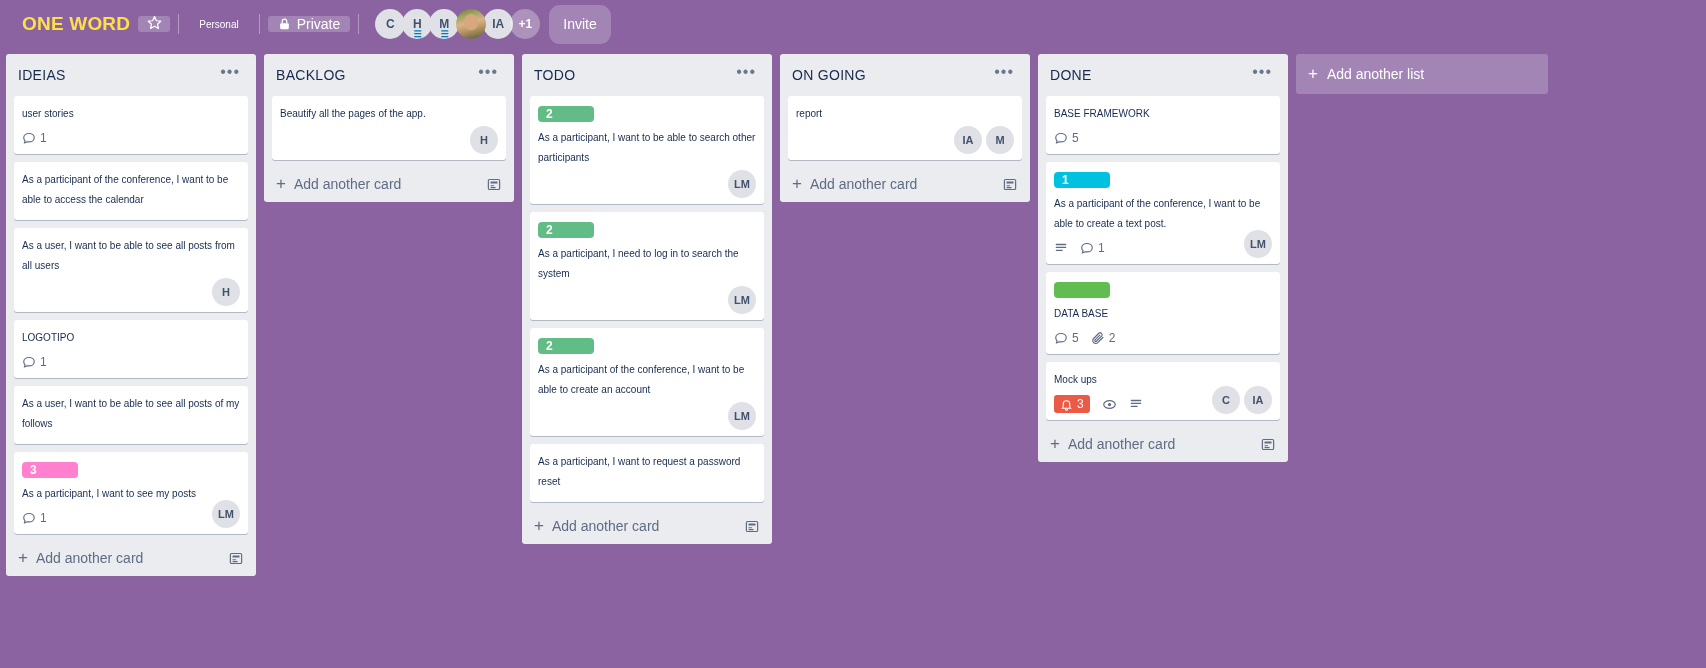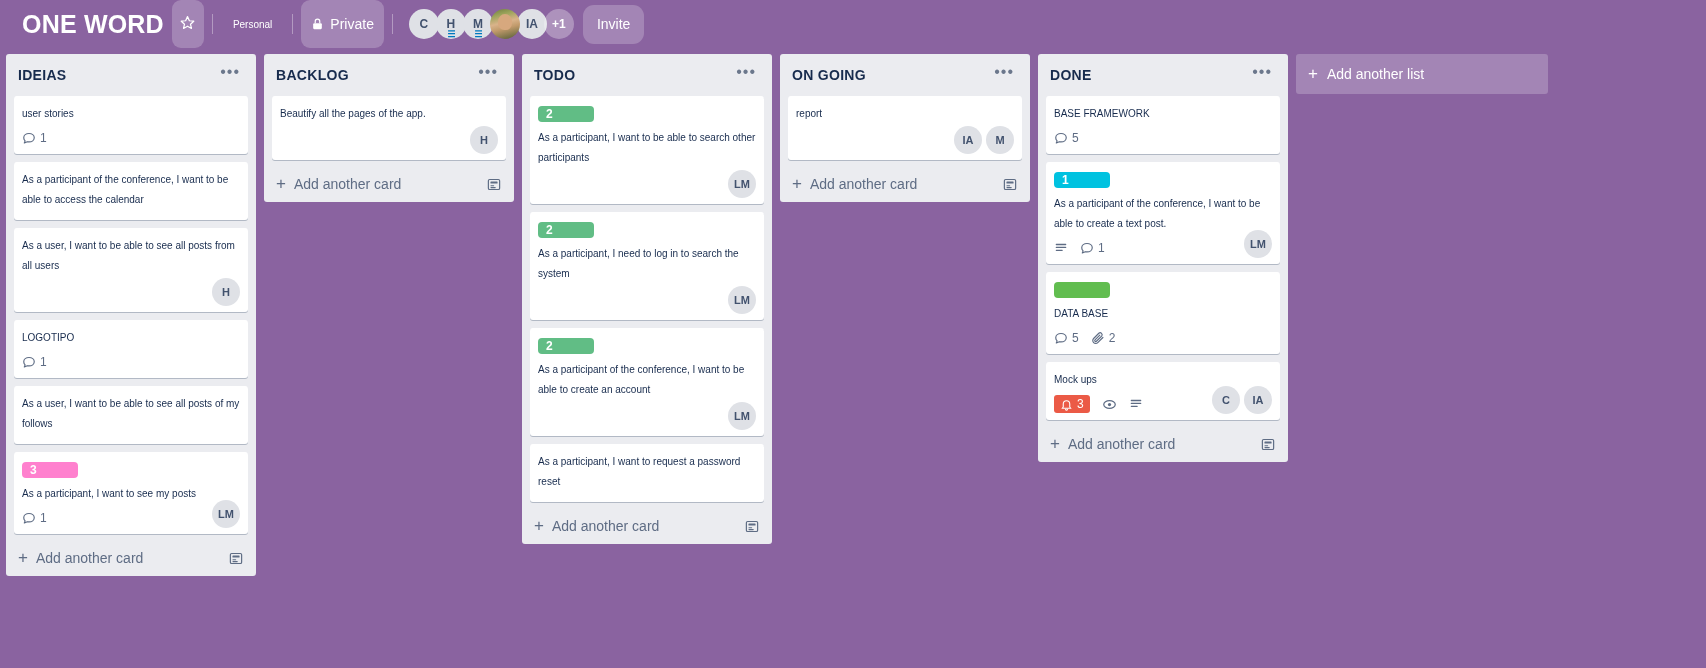--- a/index.html
+++ b/index.html
@@ -14,31 +14,31 @@
   .topbar {
     height: 48px;
     display: flex;
     align-items: center;
     padding: 0 10px 0 14px;
     gap: 0px;
     background: #8a63a0;
     position: relative;
   }
   .board-title {
-    color: #ffffff;
-    font-size: 25px;
+    color: #fde047;
+    font-size: 19px;
     font-weight: bold;
     letter-spacing: .2px;
     padding: 4px 8px;
     white-space: nowrap;
   }
   .tb-btn {
     background: rgba(255,255,255,.22);
-    border-radius: 9px;
-    height: 48px;
+    border-radius: 3px;
+    height: 16px;
     display: flex;
     align-items: center;
     justify-content: center;
     color: #ffffff;
     font-size: 14px;
     padding: 0 10px;
     cursor: pointer;
     user-select: none;
   }
   .tb-btn.square { width: 32px; padding: 0; }
@@ -127,21 +127,21 @@
     max-height: 604px;
   }
   .list-header {
     display: flex;
     align-items: center;
     justify-content: space-between;
     padding: 11px 10px 11px 12px;
   }
   .list-title {
     font-size: 14px;
-    font-weight: bold;
+    font-weight: normal;
     color: #172b4d;
     letter-spacing: .3px;
   }
   .list-menu {
     color: #6b778c;
     font-size: 16px;
     letter-spacing: 1px;
     line-height: 10px;
     padding: 2px 6px 8px 6px;
     cursor: pointer;

